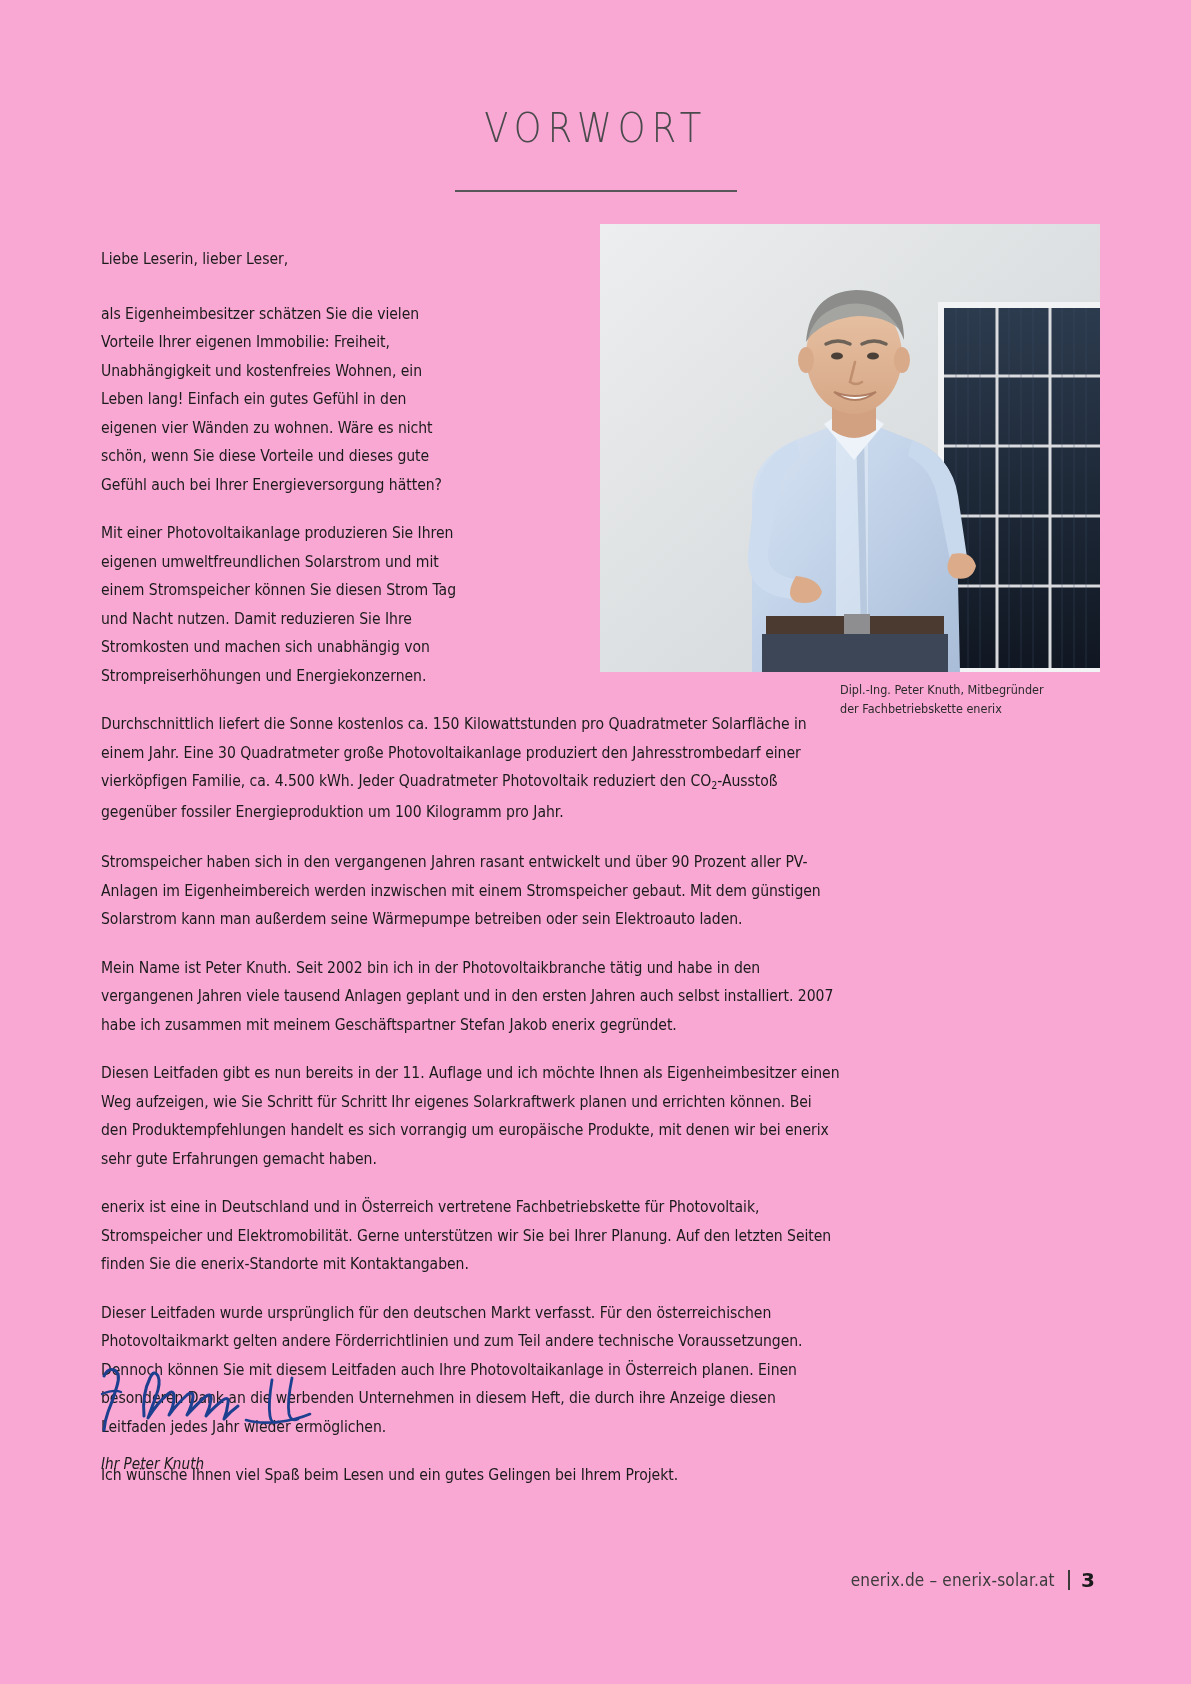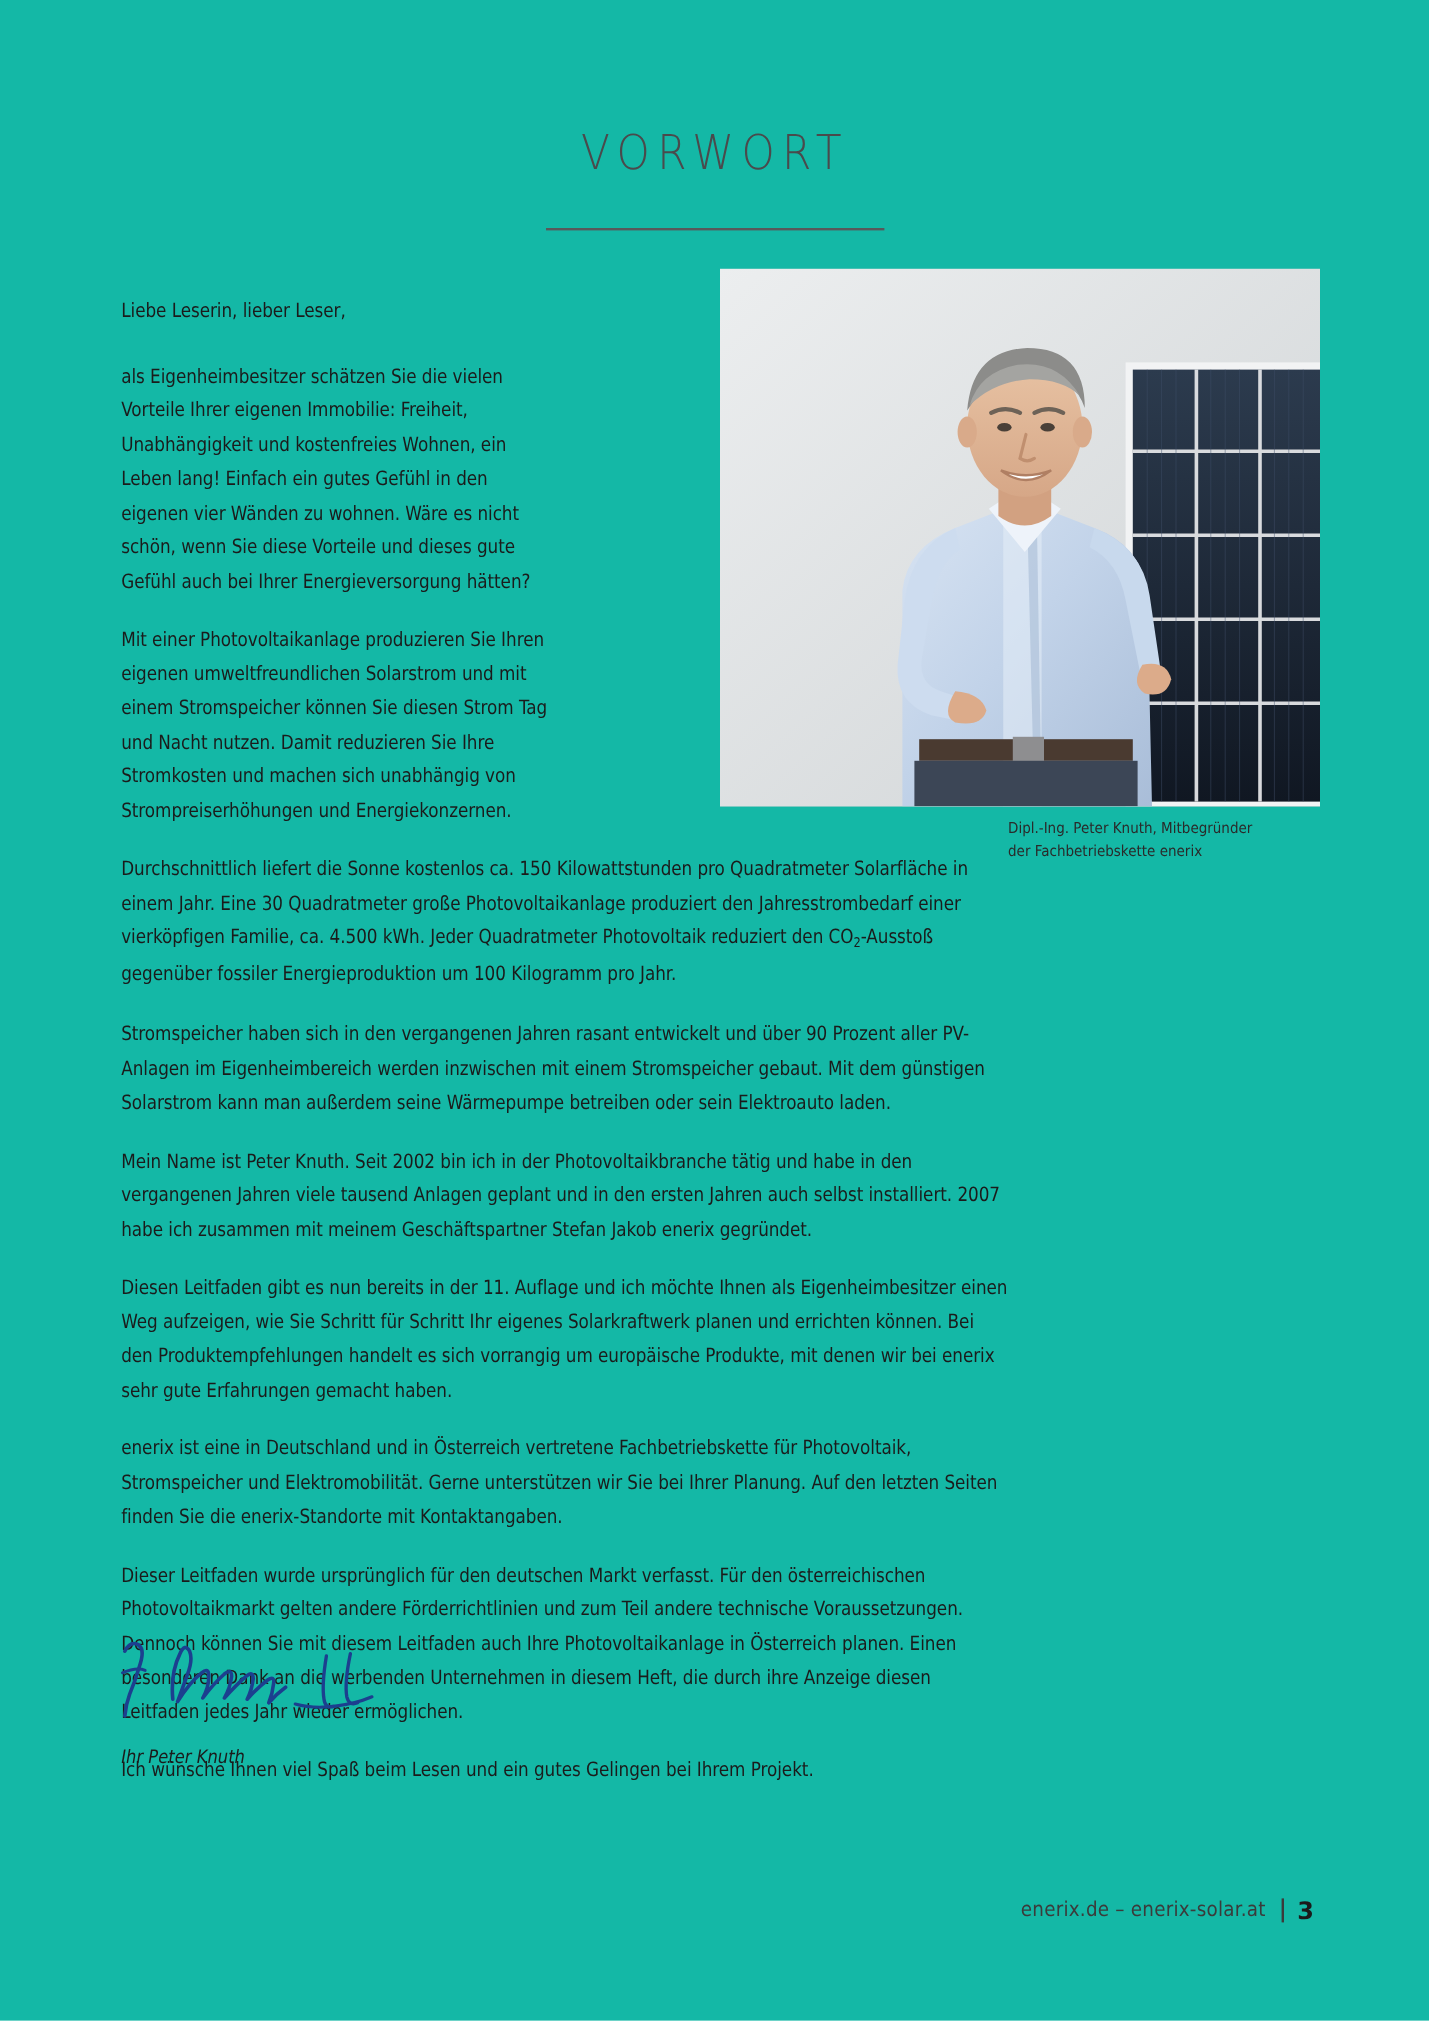--- a/index.html
+++ b/index.html
@@ -4,21 +4,21 @@
 <style>
   html, body {
     margin: 0;
     padding: 0;
     background: #ffffff;
   }
   .page {
     position: relative;
     width: 1191px;
     height: 1684px;
-    background: #14b8a6;
+    background: #f9a8d4;
     font-family: "Liberation Sans", sans-serif;
     overflow: hidden;
     box-sizing: border-box;
   }
 
   
   .title-block {
     position: absolute;
     left: 0;
     top: 108px;
@@ -132,21 +132,21 @@
     font-size: 15.5px;
     color: #1b1b1b;
     transform: scaleX(0.88);
     transform-origin: left top;
   }
 
   
   .footer {
     position: absolute;
     right: 96px;
-    bottom: 80px;
+    bottom: 92px;
     display: flex;
     align-items: center;
     gap: 0;
     font-family: "DejaVu Sans", sans-serif;
     color: #3b3b3b;
   }
   .footer-brand {
     font-size: 17px;
     letter-spacing: 0.2px;
     transform: scaleX(0.9);

